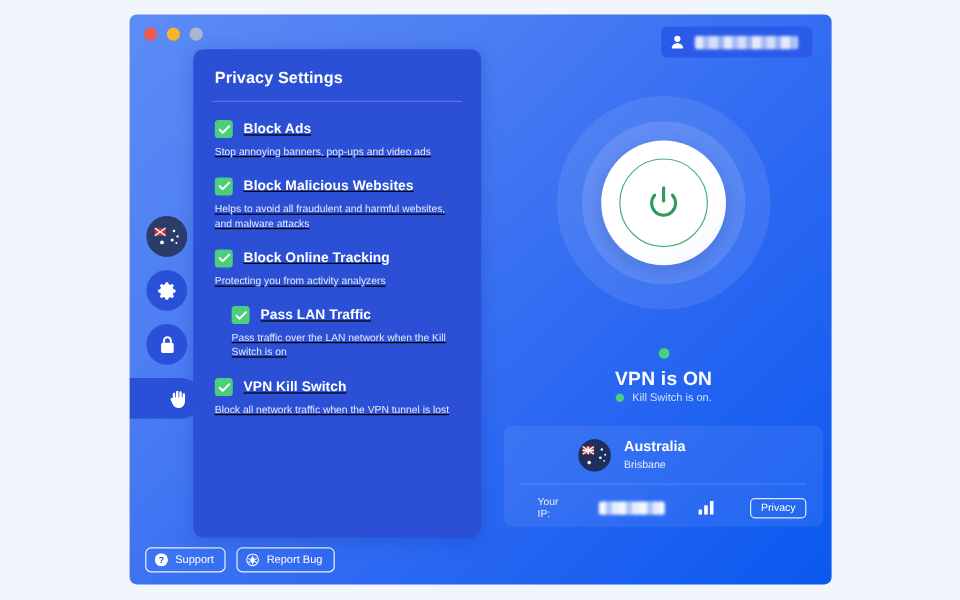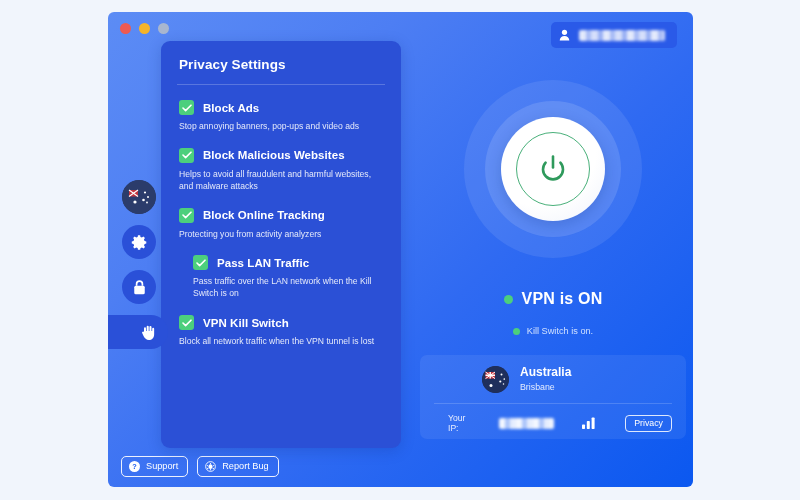--- a/index.html
+++ b/index.html
@@ -139,20 +139,21 @@
   }
   .panel-divider {
     margin-top: 12px;
     height: 1px;
     background: rgba(255,255,255,.22);
   }
 
   .setting {
     margin-top: 15px;
     padding-left: 2px;
+    text-decoration: underline;
   }
   .setting.indented { padding-left: 16px; }
   .setting-head {
     display: flex;
     align-items: center;
     gap: 9px;
   }
   .checkbox {
     width: 15px;
     height: 15px;
@@ -235,20 +236,21 @@
 
   .status-line {
     position: absolute;
     left: 0;
     top: 238px;
     width: 100%;
     display: flex;
     align-items: center;
     justify-content: center;
     gap: 9px;
+    flex-direction: column;
   }
   .dot {
     width: 9px;
     height: 9px;
     border-radius: 50%;
     background: #4ccf7d;
     flex: none;
   }
   .status-text {
     color: #ffffff;

